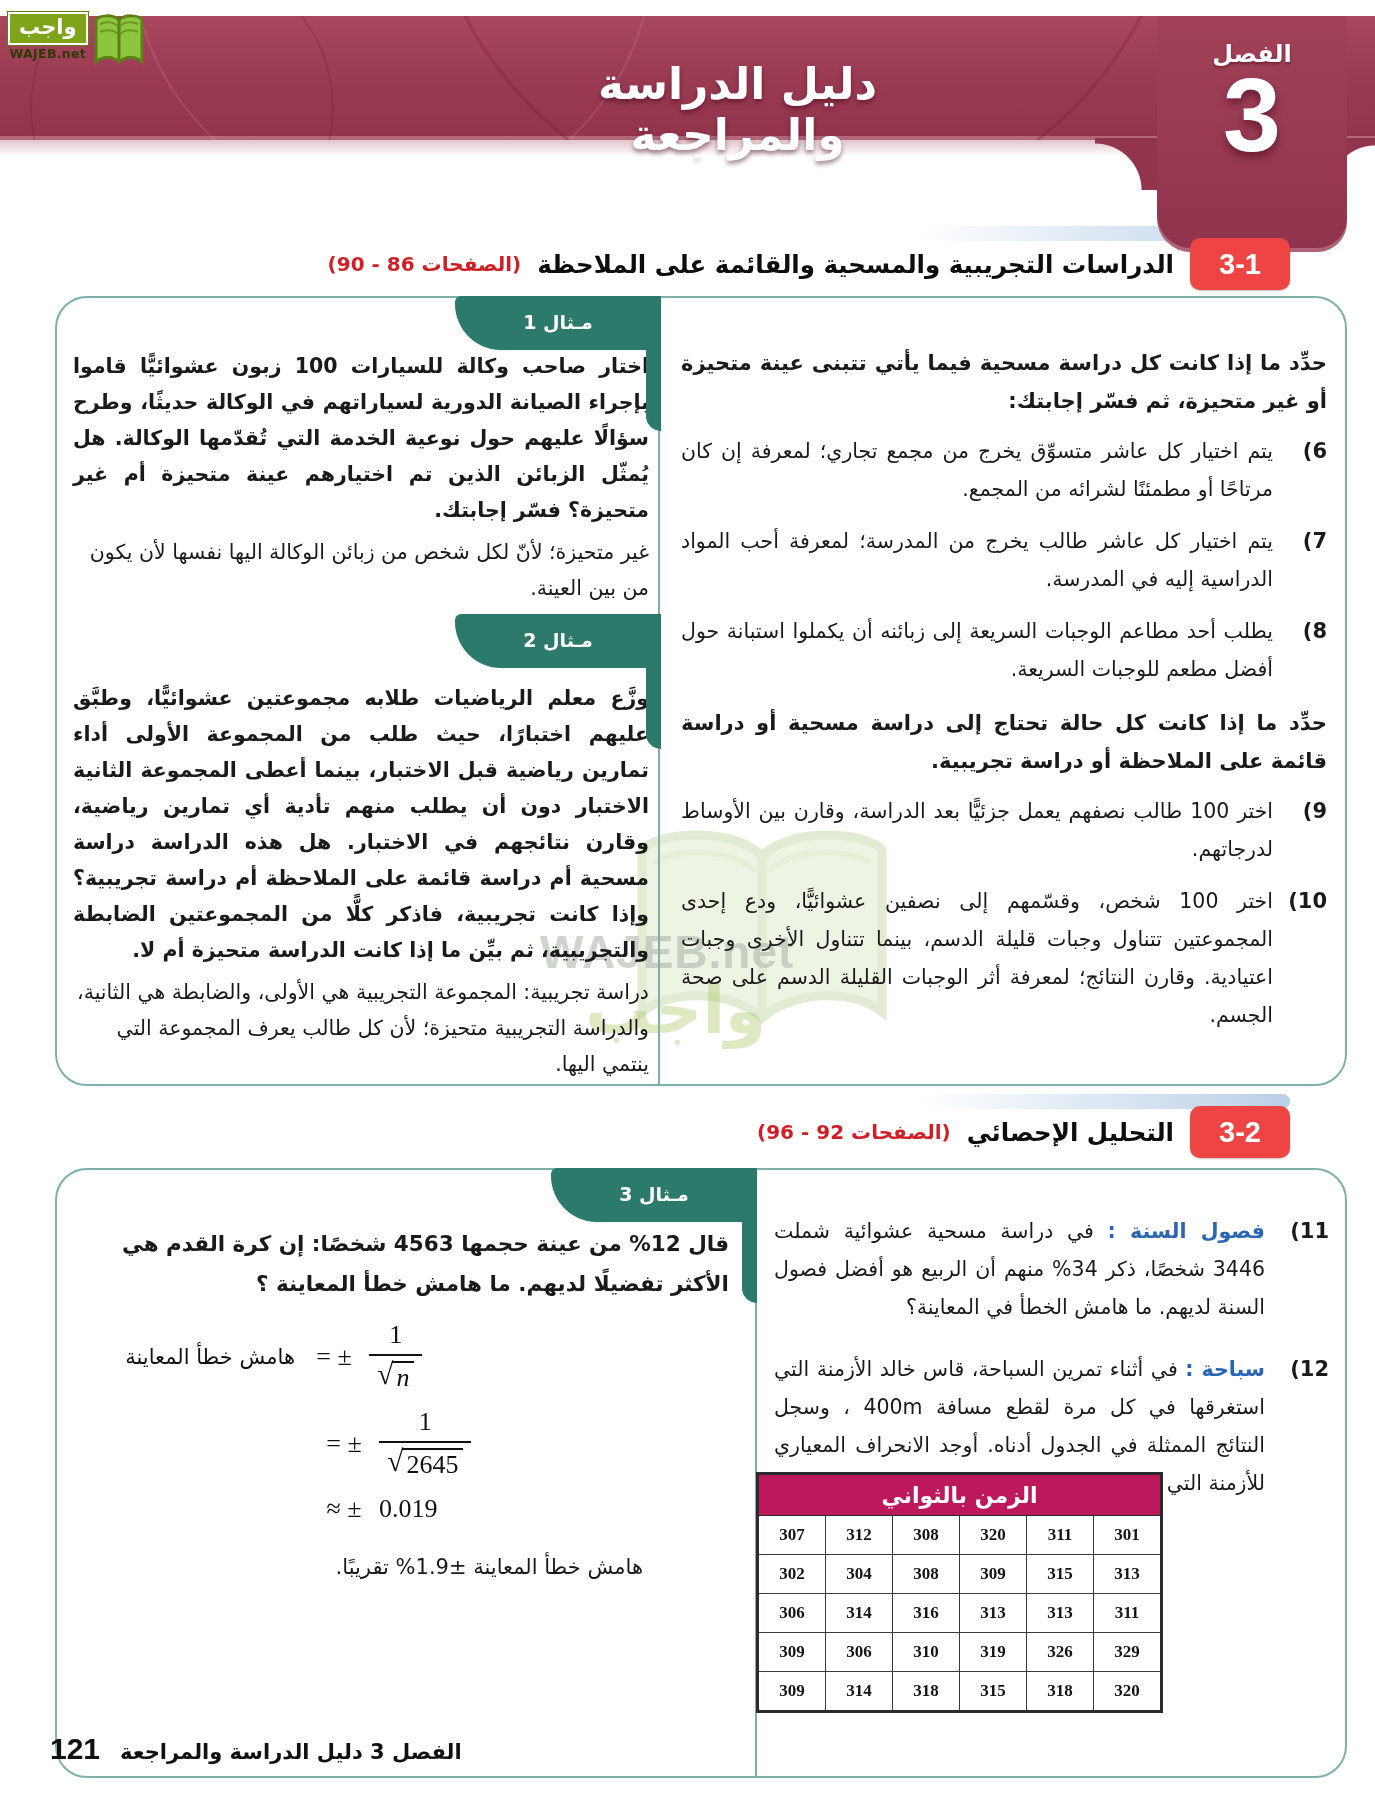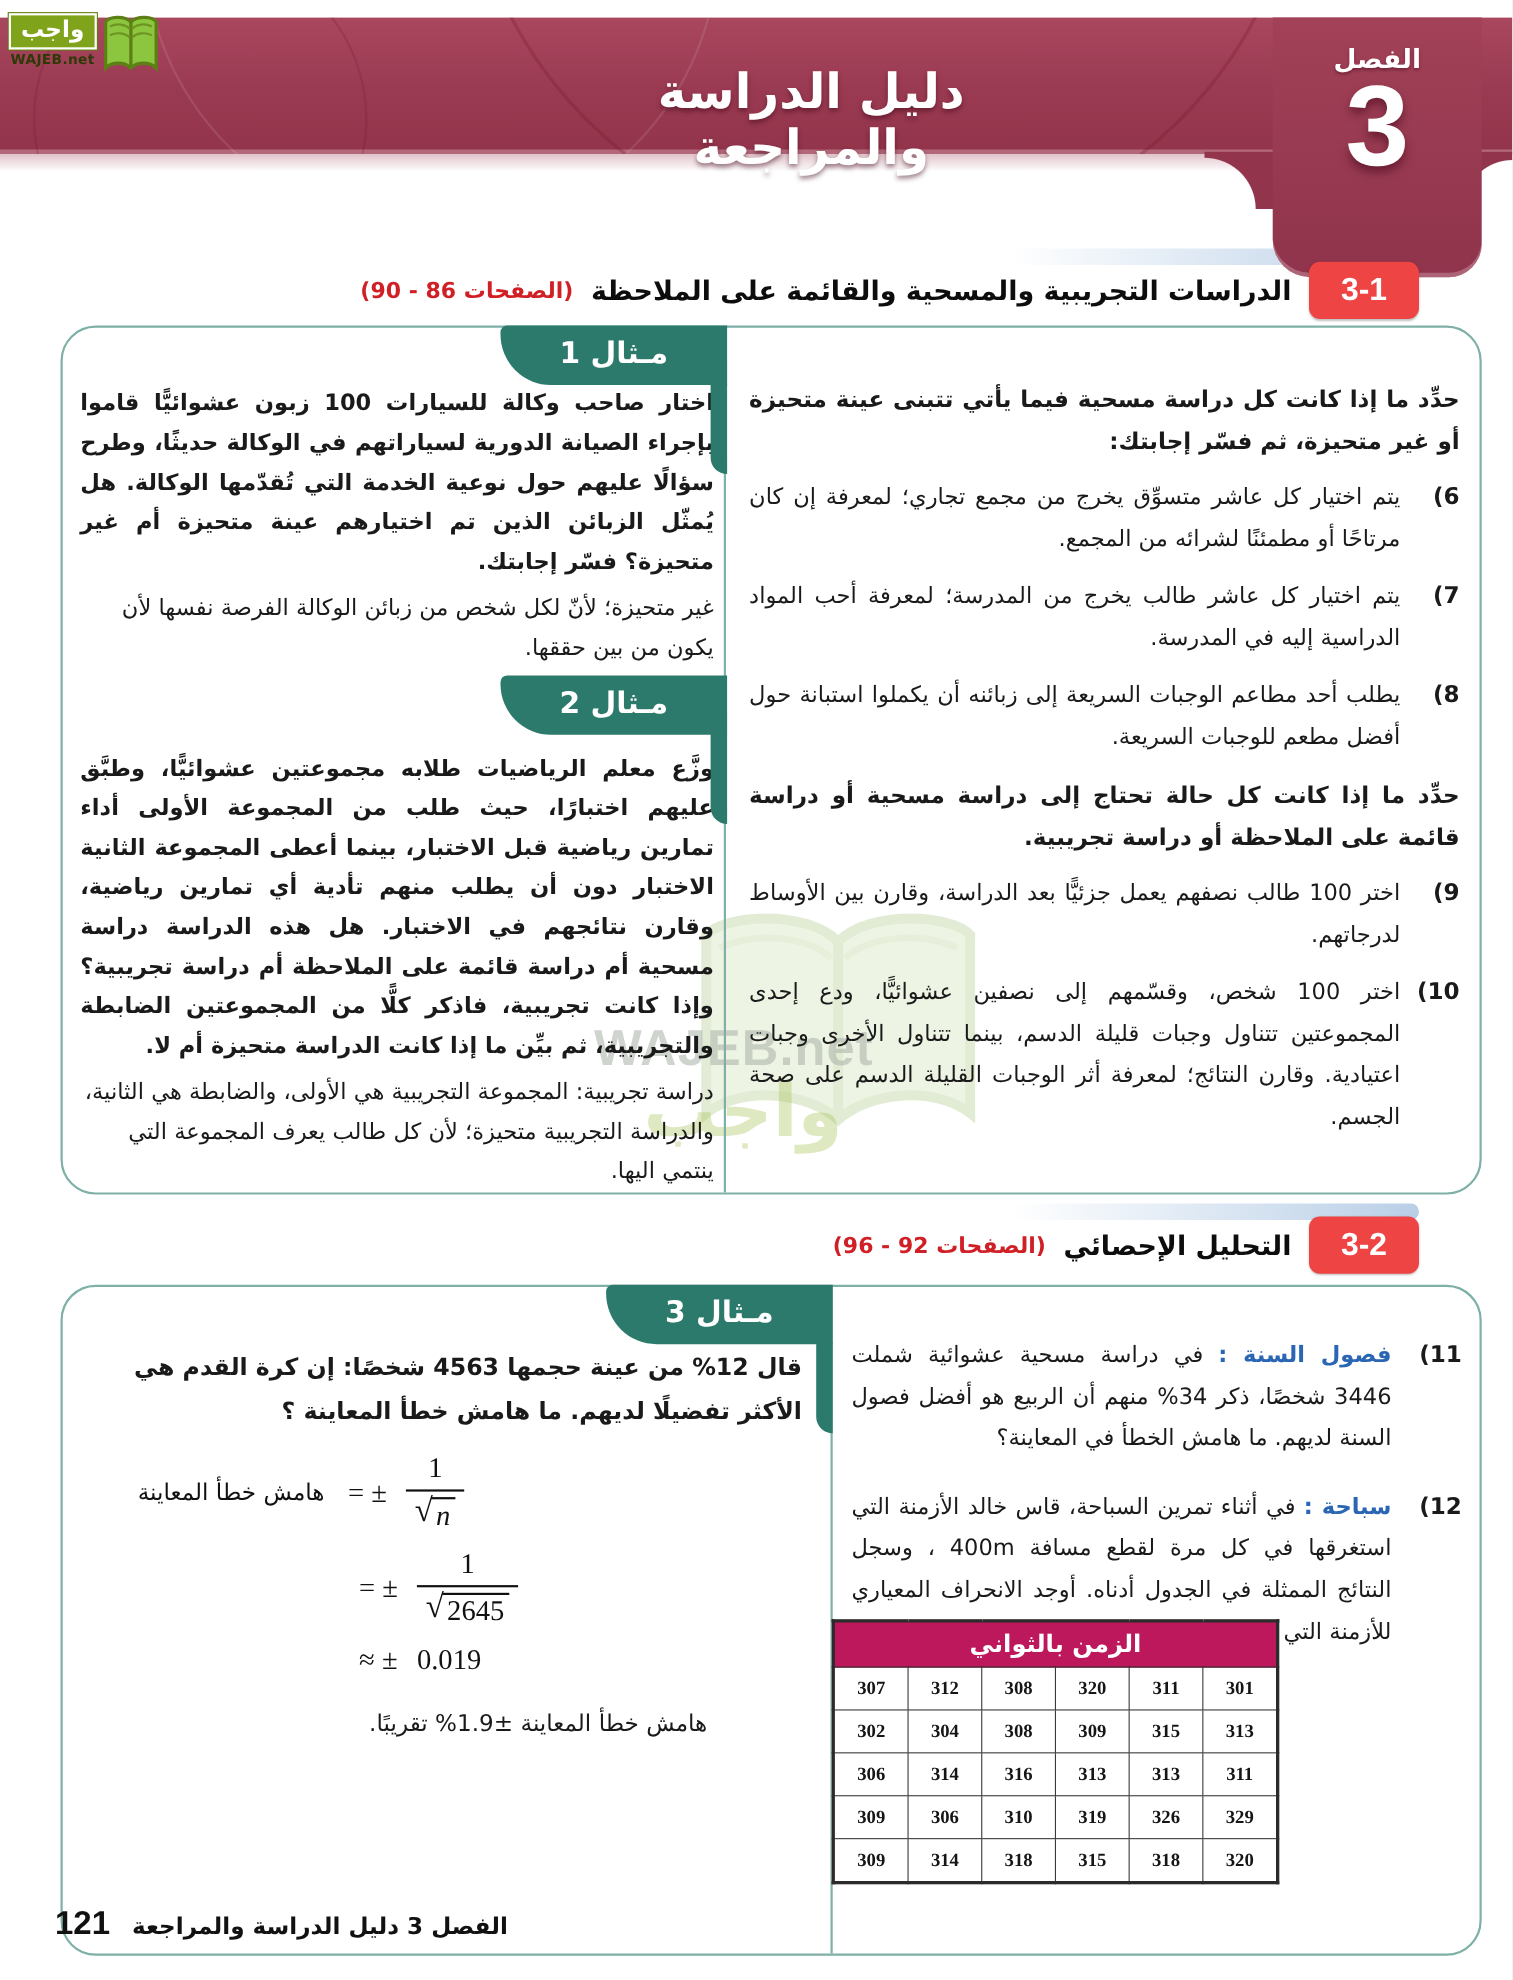--- a/index.html
+++ b/index.html
@@ -52,21 +52,21 @@
   
   .cbox{position:absolute;left:55px;width:1288px;border:2.5px solid #7fb0a7;border-radius:32px;
         background:transparent;z-index:2;}
   .box1{top:296px;height:786px;}
   .box2{top:1168px;height:606px;}
   .divider{position:absolute;top:0;bottom:0;width:2px;background:#7fb0a7;}
   .divider1{right:685px;}
   .divider2{right:588px;}
 
   .ex-tab{position:absolute;width:206px;height:54px;background:#2c7a6b;z-index:4;
-        border-radius:6px 0 0 46px;color:#fff;font-weight:bold;font-size:27px;text-align:center;
+        border-radius:6px 0 0 46px;color:#fff;font-weight:bold;font-size:19px;text-align:center;
         line-height:52px;}
   .ex-tab::after{content:"";position:absolute;top:calc(100% - 1px);right:0;width:15px;height:82px;
         background:#2c7a6b;border-radius:0 0 0 80px;}
   .tab1{top:-2px;right:684px;}
   .tab2{top:316px;right:684px;}
   .tab3{top:-2px;right:588px;}
 
   .col-left-1{position:absolute;left:16px;top:50px;width:576px;}
   .col-left-2{position:absolute;left:16px;top:382px;width:576px;}
   .col-right-1{position:absolute;right:18px;top:46px;width:646px;}
@@ -169,21 +169,21 @@
     <div class="sec-title">الدراسات التجريبية والمسحية والقائمة على الملاحظة</div>
     <div class="sec-pages">(الصفحات 86 - 90)</div>
   </div>
 
   <div class="cbox box1">
     <div class="divider divider1"></div>
 
     <div class="ex-tab tab1">مـثال 1</div>
     <div class="col-left-1">
       <p class="ex-q" style="margin:0;">اختار صاحب وكالة للسيارات 100 زبون عشوائيًّا قاموا بإجراء الصيانة الدورية لسياراتهم في الوكالة حديثًا، وطرح سؤالًا عليهم حول نوعية الخدمة التي تُقدّمها الوكالة. هل يُمثّل الزبائن الذين تم اختيارهم عينة متحيزة أم غير متحيزة؟ فسّر إجابتك.</p>
-      <p class="ex-a">غير متحيزة؛ لأنّ لكل شخص من زبائن الوكالة الفرصة نفسها لأن يكون من بين حققها.</p>
+      <p class="ex-a">غير متحيزة؛ لأنّ لكل شخص من زبائن الوكالة اليها نفسها لأن يكون من بين العينة.</p>
     </div>
 
     <div class="ex-tab tab2">مـثال 2</div>
     <div class="col-left-2">
       <p class="ex-q" style="margin:0;">وزَّع معلم الرياضيات طلابه مجموعتين عشوائيًّا، وطبَّق عليهم اختبارًا، حيث طلب من المجموعة الأولى أداء تمارين رياضية قبل الاختبار، بينما أعطى المجموعة الثانية الاختبار دون أن يطلب منهم تأدية أي تمارين رياضية، وقارن نتائجهم في الاختبار. هل هذه الدراسة دراسة مسحية أم دراسة قائمة على الملاحظة أم دراسة تجريبية؟ وإذا كانت تجريبية، فاذكر كلًّا من المجموعتين الضابطة والتجريبية، ثم بيِّن ما إذا كانت الدراسة متحيزة أم لا.</p>
       <p class="ex-a">دراسة تجريبية: المجموعة التجريبية هي الأولى، والضابطة هي الثانية، والدراسة التجريبية متحيزة؛ لأن كل طالب يعرف المجموعة التي ينتمي اليها.</p>
     </div>
 
     <div class="col-right-1">
       <p class="intro">حدِّد ما إذا كانت كل دراسة مسحية فيما يأتي تتبنى عينة متحيزة أو غير متحيزة، ثم فسّر إجابتك:</p>

